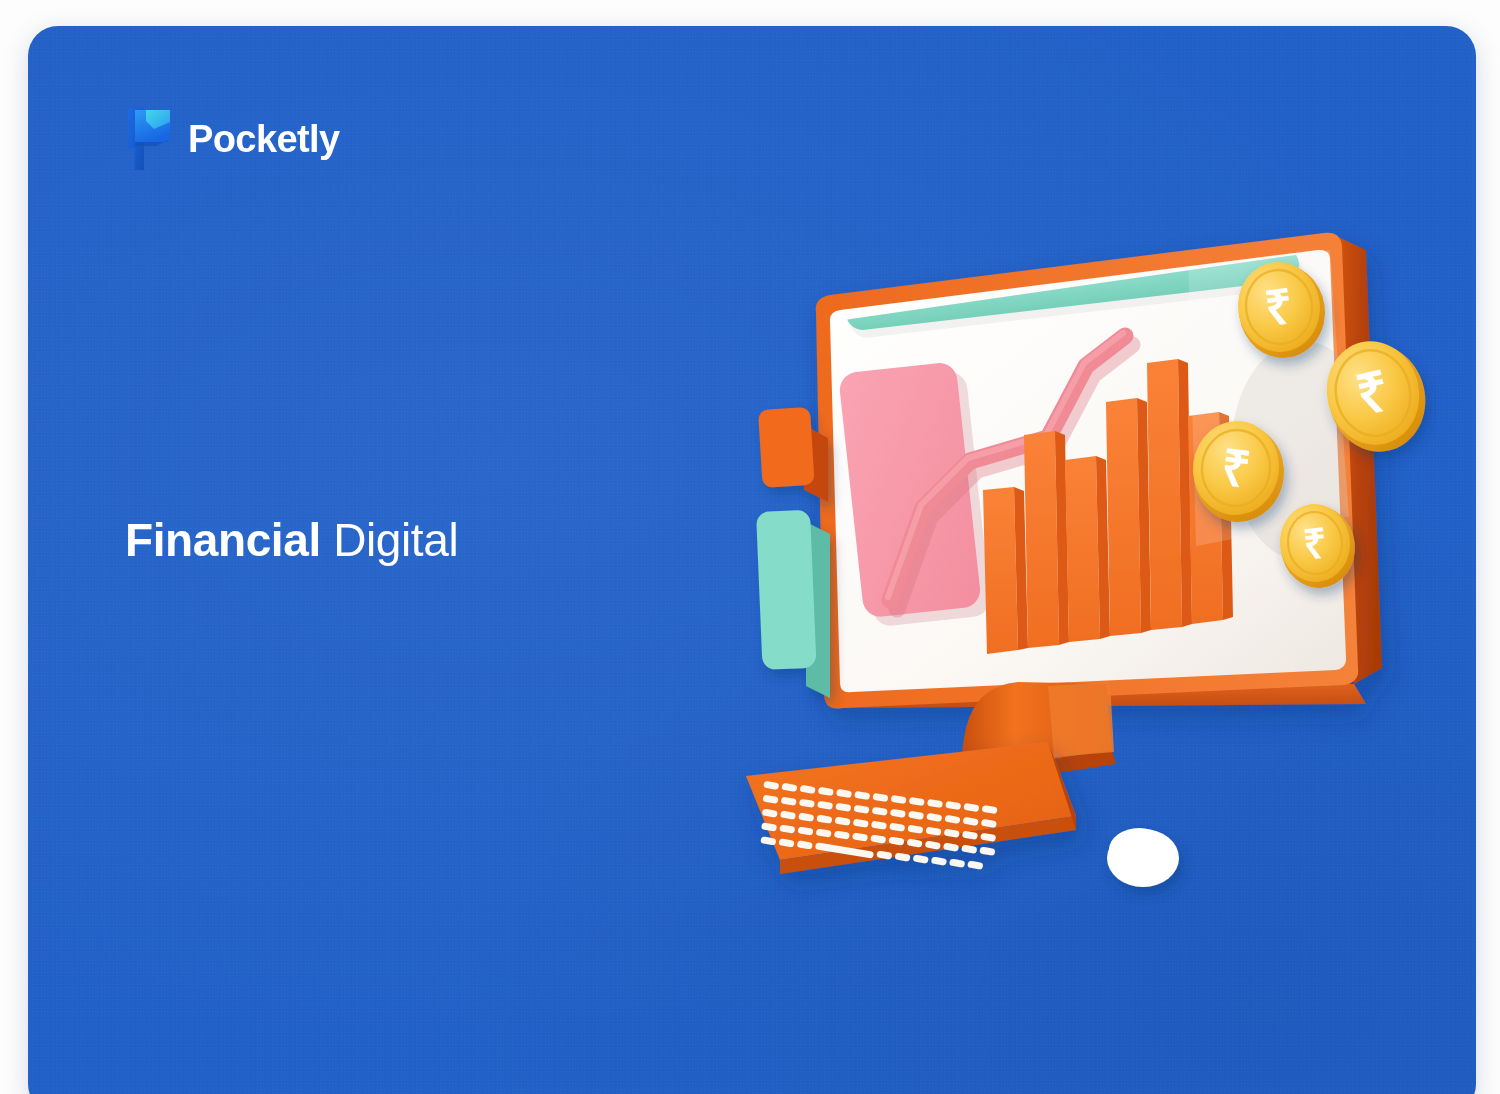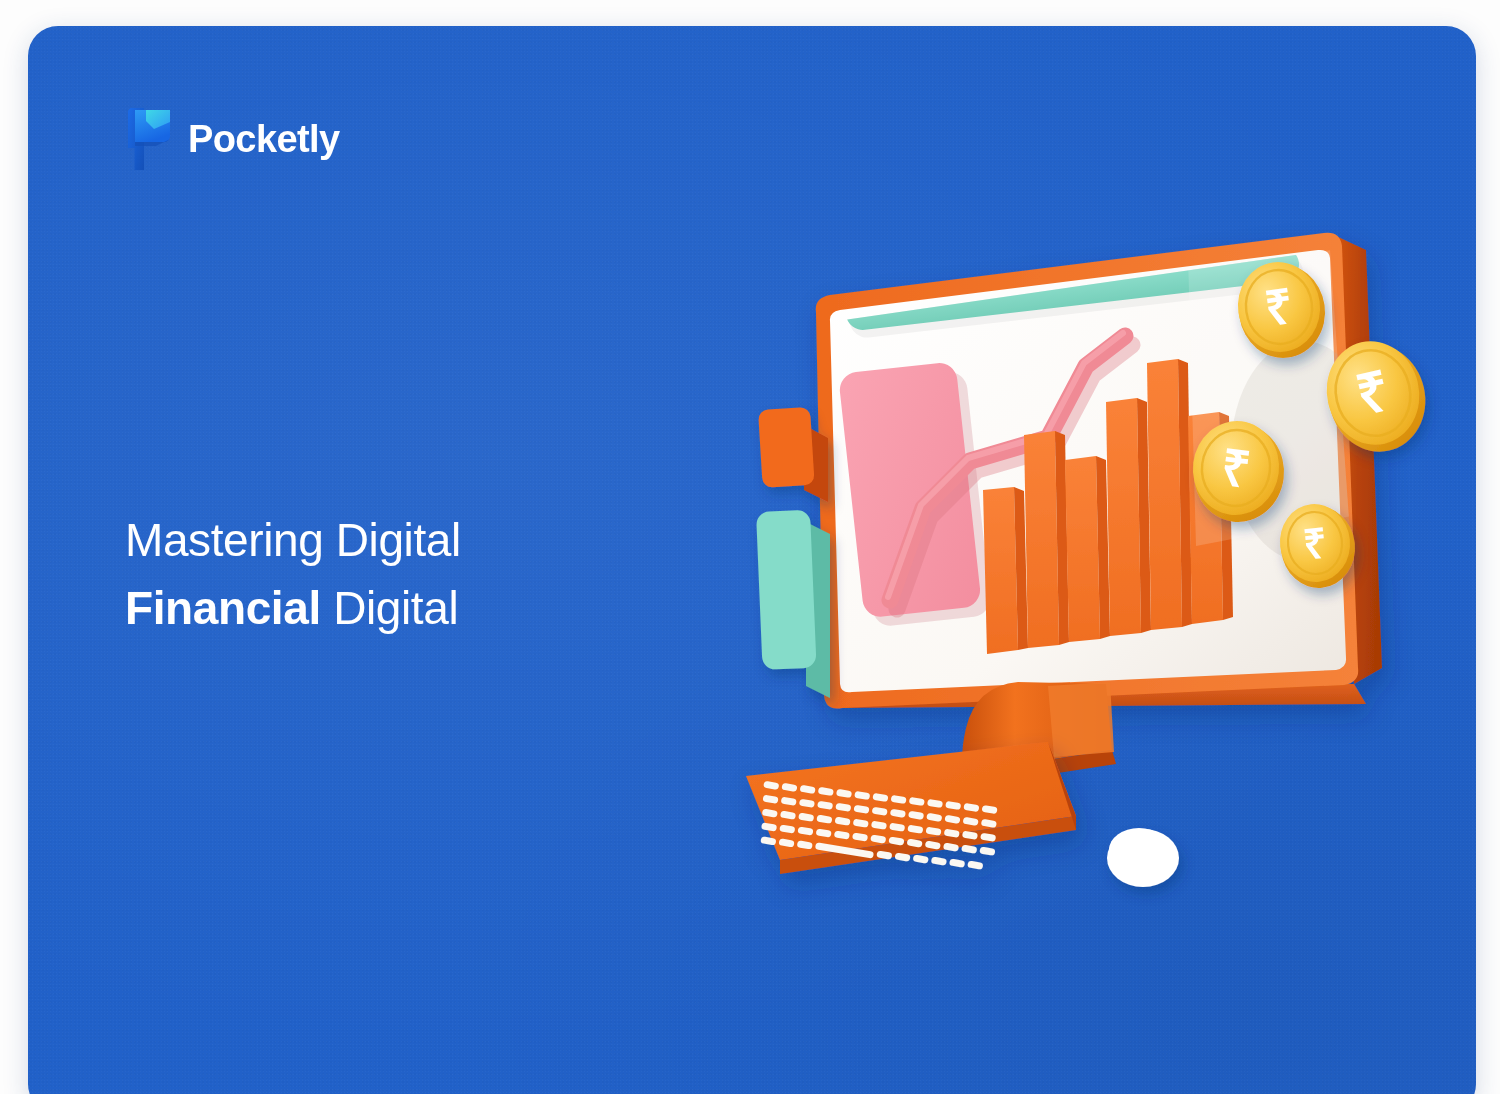--- a/index.html
+++ b/index.html
@@ -128,21 +128,20 @@
         <path d="M9 2 L38 2 C41.5 2 44 4.6 44 8 L44 28 C44 31.4 41.5 34 38 34 L9 34 Z" fill="url(#lgB)"></path>
 
         <path d="M20 2 L44 2 L44 14 L28 21 L20 13 Z" fill="url(#lgA)"></path>
 
         <path d="M9 34 L38 34 C40 34 41.8 33 43 31.4 L30 38 L9 38 Z" fill="#1450B8" opacity=".75"></path>
       </svg>
       <span id="logo-word">Pocketly</span>
     </div>
 
     <h1 id="headline">
-      <span class="ln">Mastering Digital</span>
       <span class="ln"><span class="bold">Financial</span><span> Digital</span></span>
     </h1>
 
     <div id="illustration">
       <svg viewBox="0 0 760 720" aria-hidden="true">
         <defs>
 
           <linearGradient id="bezTop" x1="0" y1="0" x2="1" y2="0">
             <stop offset="0" stop-color="#EE6A1E"></stop>
               <stop offset="1" stop-color="#F5823A"></stop>

